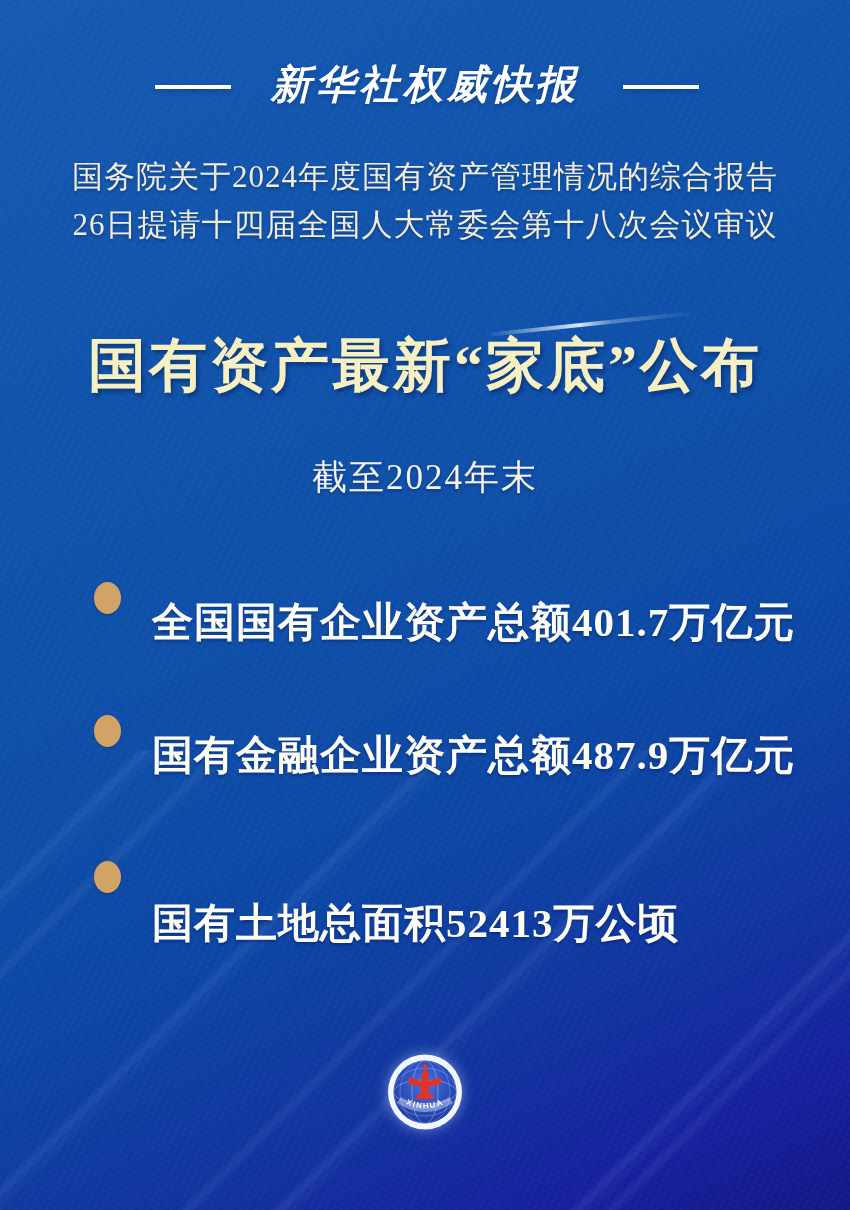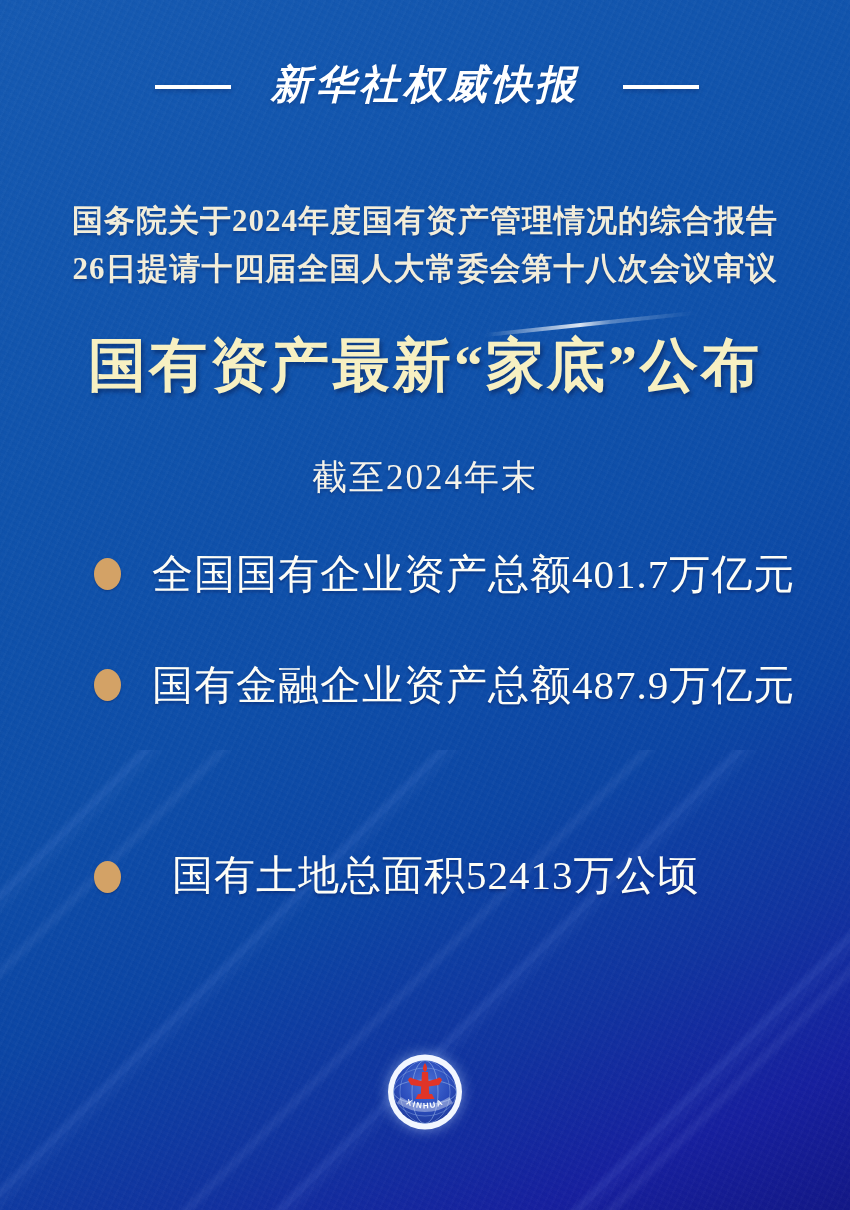--- a/index.html
+++ b/index.html
@@ -63,24 +63,23 @@
     color: #ffffff; font-weight: bold; font-size: 40px; line-height: 48px;
     font-family: "Liberation Sans", "DejaVu Sans", sans-serif;
     text-shadow: 0 2px 4px rgba(0,10,60,.25);
   }
   .masthead .dash { letter-spacing: -4px; font-weight: bold; }
   .masthead .mast-title { letter-spacing: 4px; font-style: italic; }
 
   .report {
     position: absolute; top: 153px; left: 0; width: 100%;
     text-align: center;
-    color: #f2edda; font-weight: bold; font-size: 31px; line-height: 48px;
+    color: #f2edda; font-weight: normal; font-size: 31px; line-height: 48px;
     letter-spacing: 1px;
     text-shadow: 0 2px 3px rgba(0,10,60,.3);
-    margin-top: 44px;
   }
 
   .headline {
     position: absolute; top: 333px; left: 0; width: 100%;
     text-align: center;
     color: #f7f0c2; font-weight: bold; font-size: 58px; line-height: 66px;
     letter-spacing: 3px;
     text-shadow: 2px 3px 4px rgba(0,10,50,.4);
   }
 
@@ -99,29 +98,30 @@
   .stat-row.multiline { align-items: flex-start; }
   .stat-row .dot {
     flex: 0 0 auto;
     width: 27px; height: 32px;
     border-radius: 50%;
     margin-right: 31px;
     box-shadow: 0 1px 2px rgba(0,10,60,.3);
   }
   .stat-row.multiline .dot { margin-top: 11px; }
   .stat-text {
-    color: #fdfdf6; font-weight: normal; font-size: 41px; line-height: 50px;
+    color: #fdfdf6; font-weight: bold; font-size: 41px; line-height: 50px;
     letter-spacing: 1px;
     text-shadow: 0 2px 3px rgba(0,10,60,.35);
     white-space: nowrap;
+    margin-top: 48px;
   }
   .row-1 { top: 549px; }
-  .row-2 { top: 660px; justify-content: flex-end; }
+  .row-2 { top: 682px; justify-content: flex-end; }
   .row-3 { top: 749px; }
-  .row-4 { top: 850px; gap: 20px; }
+  .row-4 { top: 850px; }
 
   .logo-wrap {
     position: absolute; top: 1054px; left: 50%;
     transform: translateX(-50%);
     width: 76px; height: 76px;
     filter: drop-shadow(0 0 7px rgba(190,215,255,.55));
   }
 
   .credit {
     position: absolute; top: 1139px; left: 0; width: 100%;

